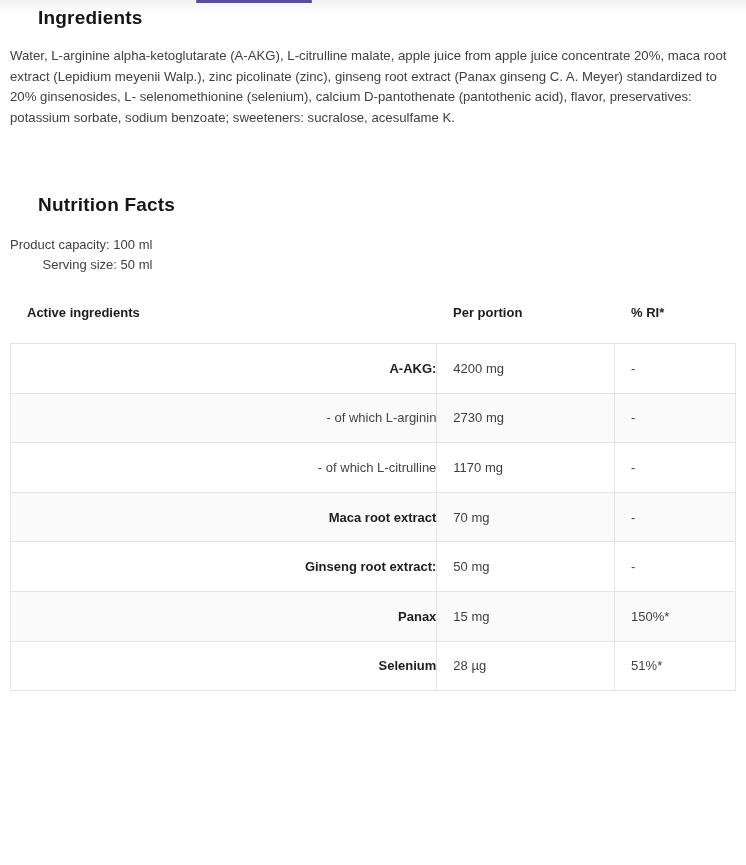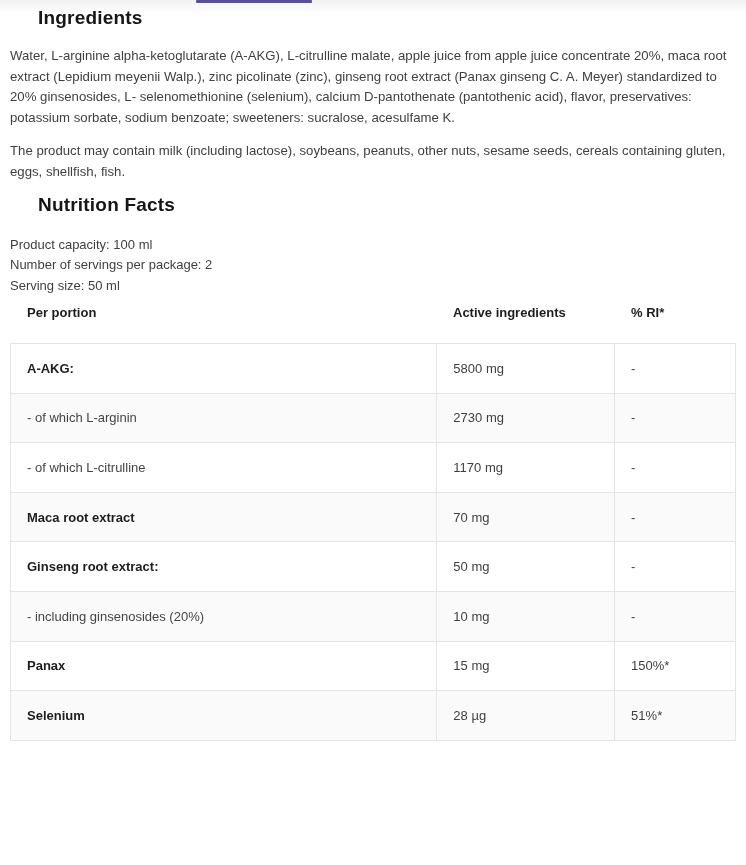--- a/index.html
+++ b/index.html
@@ -49,20 +49,21 @@
     color: #3f3f3f;
   }
   #composition-text { top: 46px; }
   #allergens-text { top: 141px; }
   .info-block {
     position: absolute;
     left: 10px; top: 235px;
     font-size: 13px;
     line-height: 20.3px;
     color: #3f3f3f;
+    text-align: right;
   }
   .nt-header {
     position: absolute;
     left: 11px; top: 305px;
     width: 724px;
     display: grid;
     grid-template-columns: 426px 178px 120px;
     font-size: 13px;
     font-weight: 700;
     color: #1d1d1d;
@@ -76,21 +77,21 @@
     font-size: 13px;
   }
   .nt-table td {
     border: 1px solid #e4e4e6;
     height: 49.6px;
     vertical-align: middle;
     padding-left: 16px;
     color: #3f3f3f;
   }
   .nt-table tr:nth-child(even) { background: #fafafa; }
-  .nt-table td.col-label { width: 427px; font-weight: 700; color: #1d1d1d; }
+  .nt-table td.col-label { width: 427px; font-weight: 700; color: #1d1d1d; text-align: right; }
   .nt-table td.col-portion { width: 178px; }
   .nt-table td.col-ri { width: 121px; }
   .nt-table tr.sub td.col-label { font-weight: 400; color: #454545; }
   .footnote {
     position: absolute;
     left: 10px; top: 875px;
     font-size: 12.6px;
     color: #3f3f3f;
   }
 </style>
@@ -100,41 +101,39 @@
 <div class="page">
 
   <div class="top-band">
     <div class="tab-indicator"></div>
   </div>
 
   <h2 class="h-title" id="ingredients-title">Ingredients</h2>
 
   <p class="para" id="composition-text">Water, L-arginine alpha-ketoglutarate (A-AKG), L-citrulline malate, apple juice from apple juice concentrate 20%, maca root extract (Lepidium meyenii Walp.), zinc picolinate (zinc), ginseng root extract (Panax ginseng C. A. Meyer) standardized to 20% ginsenosides, L- selenomethionine (selenium), calcium D-pantothenate (pantothenic acid), flavor, preservatives: potassium sorbate, sodium benzoate; sweeteners: sucralose, acesulfame K.</p>
 
-  <p class="para" id="allergens-text">The product may contain milk (including lactose), soybeans, peanuts, other nuts, sesame seeds, cereals containing gluten, eggs, shellfish, fish.</p>
 
   <h2 class="h-title" id="nutrition-title">Nutrition Facts</h2>
 
   <div class="info-block">
     <div>Product capacity: 100 ml</div>
-    <div>Number of servings per package: 2</div>
     <div>Serving size: 50 ml</div>
   </div>
 
   <div class="nt-header">
+    <div>Active ingredients</div>
     <div>Per portion</div>
-    <div>Active ingredients</div>
     <div>% RI*</div>
   </div>
 
   <table class="nt-table">
     <tbody>
       <tr>
         <td class="col-label">A-AKG:</td>
-        <td class="col-portion">5800 mg</td>
+        <td class="col-portion">4200 mg</td>
         <td class="col-ri">-</td>
       </tr>
       <tr class="sub">
         <td class="col-label">- of which L-arginin</td>
         <td class="col-portion">2730 mg</td>
         <td class="col-ri">-</td>
       </tr>
       <tr class="sub">
         <td class="col-label">- of which L-citrulline</td>
         <td class="col-portion">1170 mg</td>
@@ -143,25 +142,20 @@
       <tr>
         <td class="col-label">Maca root extract</td>
         <td class="col-portion">70 mg</td>
         <td class="col-ri">-</td>
       </tr>
       <tr>
         <td class="col-label">Ginseng root extract:</td>
         <td class="col-portion">50 mg</td>
         <td class="col-ri">-</td>
       </tr>
-      <tr class="sub">
-        <td class="col-label">- including ginsenosides (20%)</td>
-        <td class="col-portion">10 mg</td>
-        <td class="col-ri">-</td>
-      </tr>
       <tr>
         <td class="col-label">Panax</td>
         <td class="col-portion">15 mg</td>
         <td class="col-ri">150%*</td>
       </tr>
       <tr>
         <td class="col-label">Selenium</td>
         <td class="col-portion">28 µg</td>
         <td class="col-ri">51%*</td>
       </tr>

